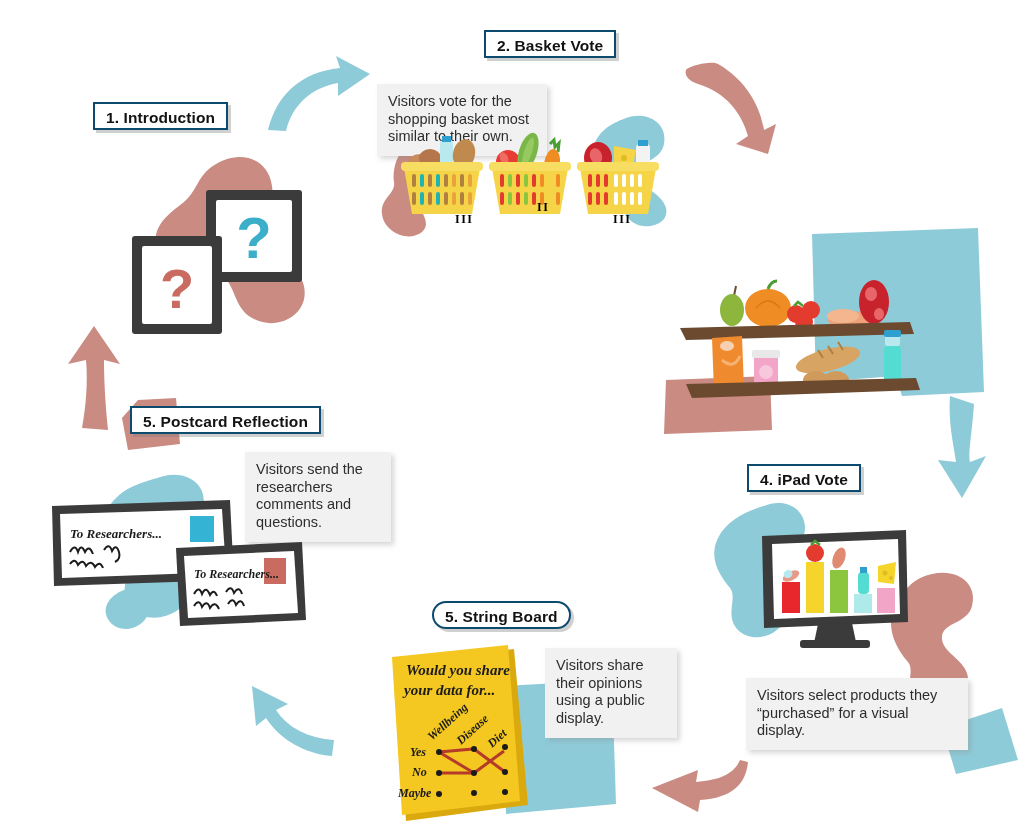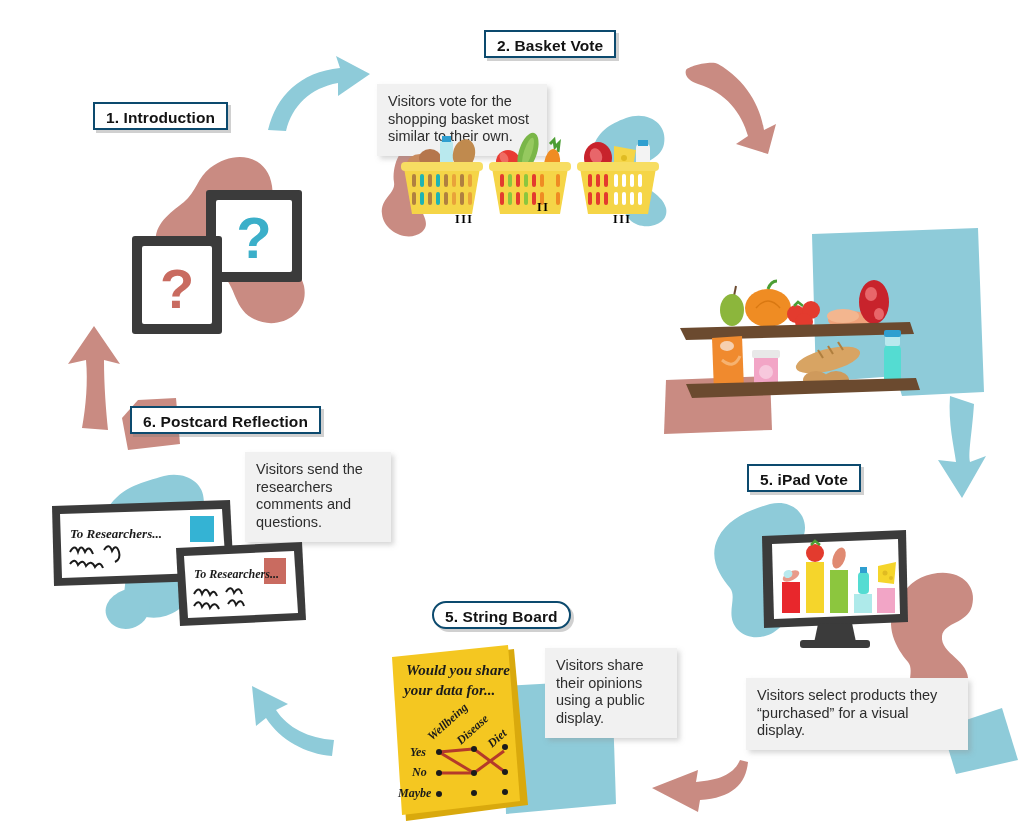--- a/index.html
+++ b/index.html
@@ -340,21 +340,21 @@
         <ellipse cx="138" cy="108" rx="13" ry="9" fill="#cf9a5c"></ellipse>
         <ellipse cx="158" cy="108" rx="13" ry="9" fill="#cf9a5c"></ellipse>
         <rect x="206" y="72" width="17" height="44" rx="6" fill="#54dcd2"></rect>
         <rect x="207" y="62" width="15" height="12" rx="2" fill="#b9e9ee"></rect>
         <rect x="206" y="58" width="17" height="7" rx="2" fill="#2f9fd0"></rect>
       </g>
       <path d="M8 112 L238 106 L242 118 L14 126 Z" fill="#6b4a2f"></path>
     </svg>
   </div>
 
-  <div class="chip" style="left:747px;top:464px;">5. iPad Vote</div>
+  <div class="chip" style="left:747px;top:464px;">4. iPad Vote</div>
 
   <div class="callout" style="left:746px;top:678px;width:200px;">Visitors select products they
 “purchased” for a visual
 display.</div>
 
   <div class="art" style="left:756px;top:526px;">
     <svg width="156" height="126" viewBox="0 0 156 126">
 
       <path d="M6 10 L150 4 L152 96 L8 102 Z" fill="#3b3b3b"></path>
       <path d="M16 18 L142 13 L144 88 L18 93 Z" fill="#ffffff"></path>
@@ -422,21 +422,21 @@
         <circle cx="51" cy="128" r="3"></circle>
           <circle cx="86" cy="128" r="3"></circle>
           <circle cx="117" cy="127" r="3"></circle>
         <circle cx="51" cy="149" r="3"></circle>
           <circle cx="86" cy="148" r="3"></circle>
           <circle cx="117" cy="147" r="3"></circle>
       </g>
     </svg>
   </div>
 
-  <div class="chip" style="left:130px;top:406px;">6. Postcard Reflection</div>
+  <div class="chip" style="left:130px;top:406px;">5. Postcard Reflection</div>
 
   <div class="callout" style="left:245px;top:452px;width:124px;">Visitors send the
 researchers
 comments and
 questions.</div>
 
   <div class="art" style="left:48px;top:496px;">
     <svg width="260" height="130" viewBox="0 0 260 130">
 
       <g>

